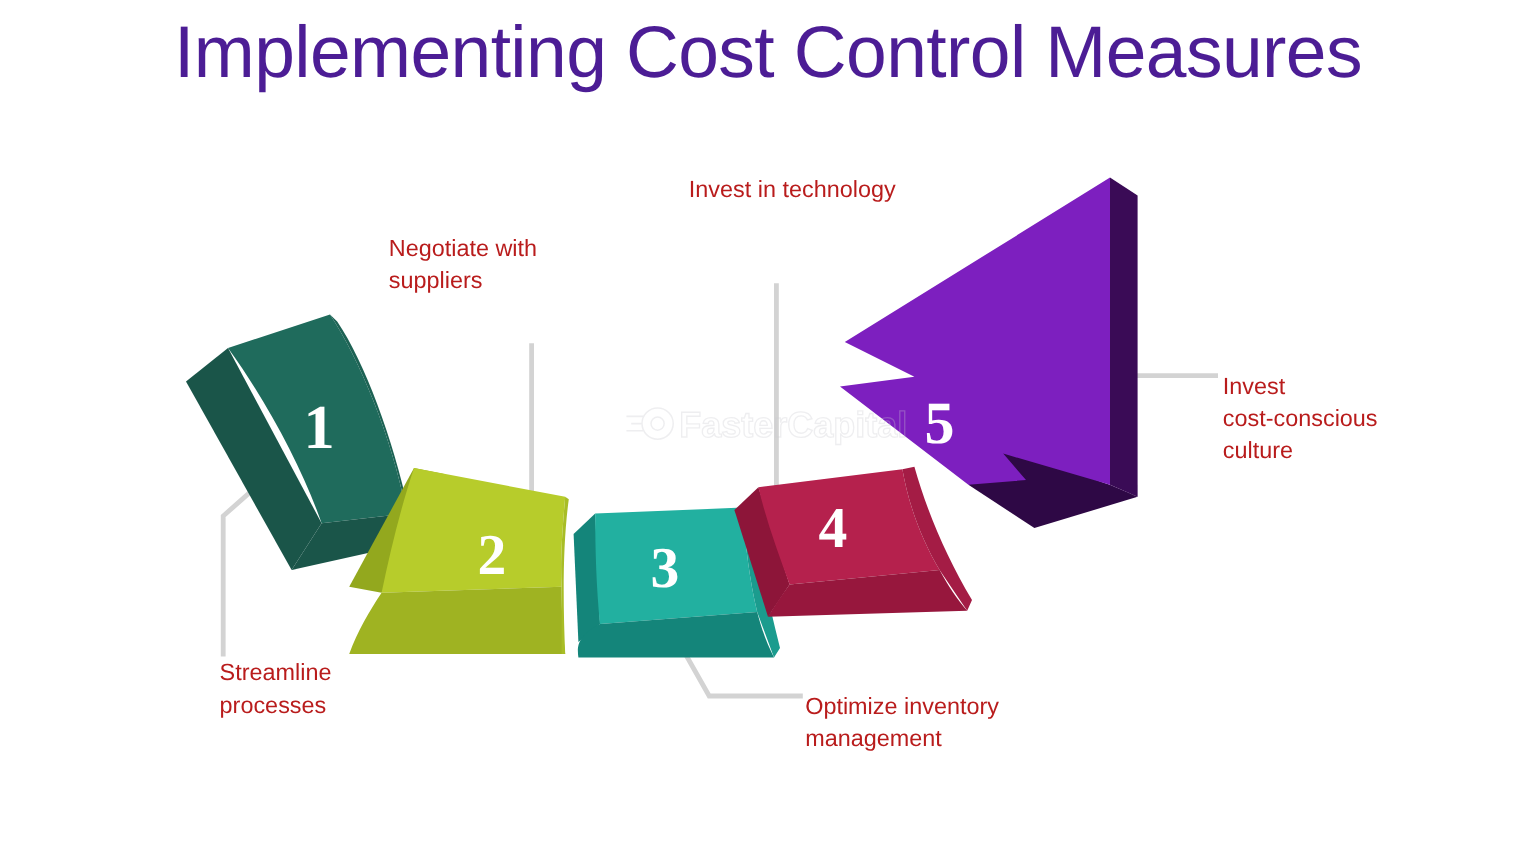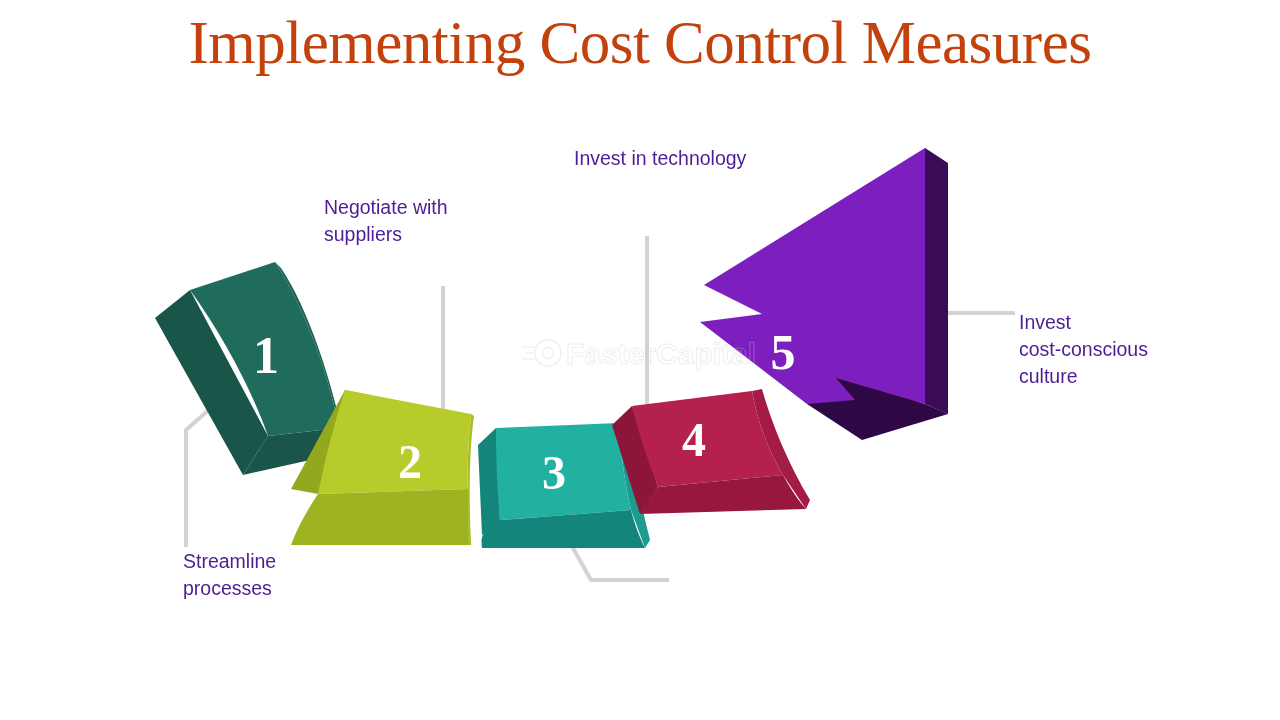--- a/index.html
+++ b/index.html
@@ -21,41 +21,41 @@
     width: 1280px;
     height: 720px;
     background: #ffffff;
   }
   #slide-title {
     position: absolute;
     left: 0;
     top: 8px;
     width: 1280px;
     text-align: center;
-    font-family: Liberation Serif, serif;
+    font-family: Liberation Sans, sans-serif;
     font-size: 61px;
     font-weight: 400;
     letter-spacing: -0.5px;
-    color: #c2410c;
+    color: #4c1d95;
     white-space: nowrap;
   }
   #graphic {
     position: absolute;
     left: 0;
     top: 0;
     width: 1280px;
     height: 720px;
   }
   .callout {
     position: absolute;
     font-family: "Liberation Sans", sans-serif;
     font-size: 19.5px;
     font-weight: 400;
     line-height: 27px;
-    color: #4c1d95;
+    color: #b91c1c;
     white-space: pre-line;
   }
   #callout-1 { left: 183px; top: 548px; width: 200px; }
   #callout-2 { left: 324px; top: 194px; width: 210px; }
   #callout-3 { left: 671px; top: 576px; width: 230px; }
   #callout-4 { left: 574px; top: 145px; width: 260px; }
   #callout-5 { left: 1019px; top: 309px; width: 200px; }
   .seg-num {
     font-family: "Liberation Serif", serif;
     font-weight: 700;
@@ -165,18 +165,20 @@
       <line x1="6" y1="20" x2="15" y2="20"></line>
       <line x1="2" y1="26" x2="16" y2="26"></line>
     </g>
     <text class="wm-text" x="46" y="31">FasterCapital</text>
   </svg>
 
   <div class="callout" id="callout-2">Negotiate with
 suppliers</div>
   <div class="callout" id="callout-1">Streamline
 processes</div>
+  <div class="callout" id="callout-3">Optimize inventory
+management</div>
   <div class="callout" id="callout-4">Invest in technology</div>
   <div class="callout" id="callout-5">Invest
 cost-conscious
 culture</div>
 
 </div>
 
 </body></html>

